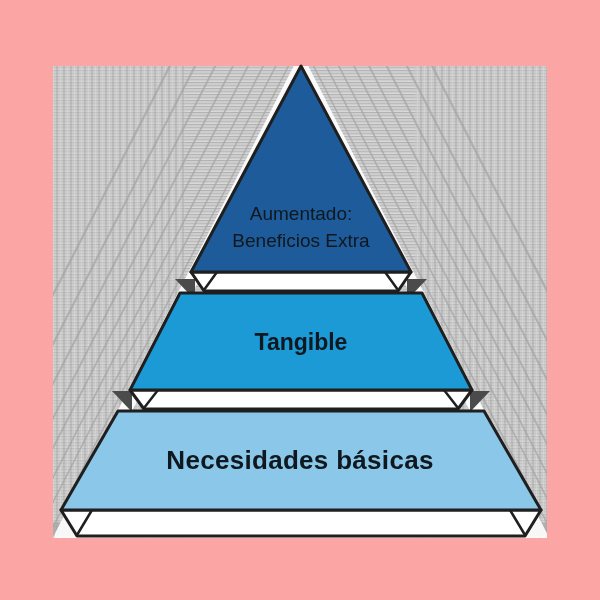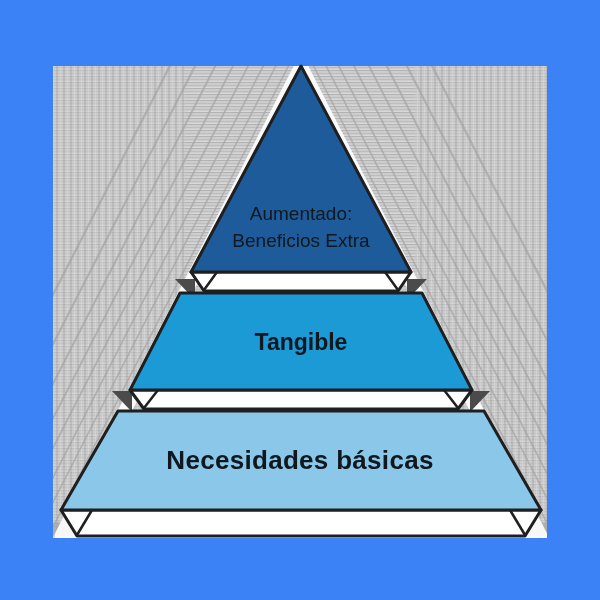--- a/index.html
+++ b/index.html
@@ -1,19 +1,19 @@
 <!DOCTYPE html>
 <html><head>
 <meta charset="utf-8">
 <style>
   html,body{margin:0;padding:0;background:#ffffff;}
   .stage{
     position:relative;
     width:600px;height:600px;
-    background:#3b82f6;
+    background:#fca5a5;
     overflow:hidden;
     font-family:"Liberation Sans", sans-serif;
   }
   svg{display:block;}
   .slice{stroke-width:3;stroke-linejoin:round;}
   .slab{stroke-width:3;stroke-linejoin:round;}
   .vline{stroke-width:2.5;stroke-linecap:round;fill:none;}
   .notch{stroke:none;}
   .echo{fill:none;stroke-width:1.5;opacity:0.75;}
   .halo{fill:none;stroke:#ffffff;stroke-width:13;opacity:0.9;stroke-linejoin:round;}

